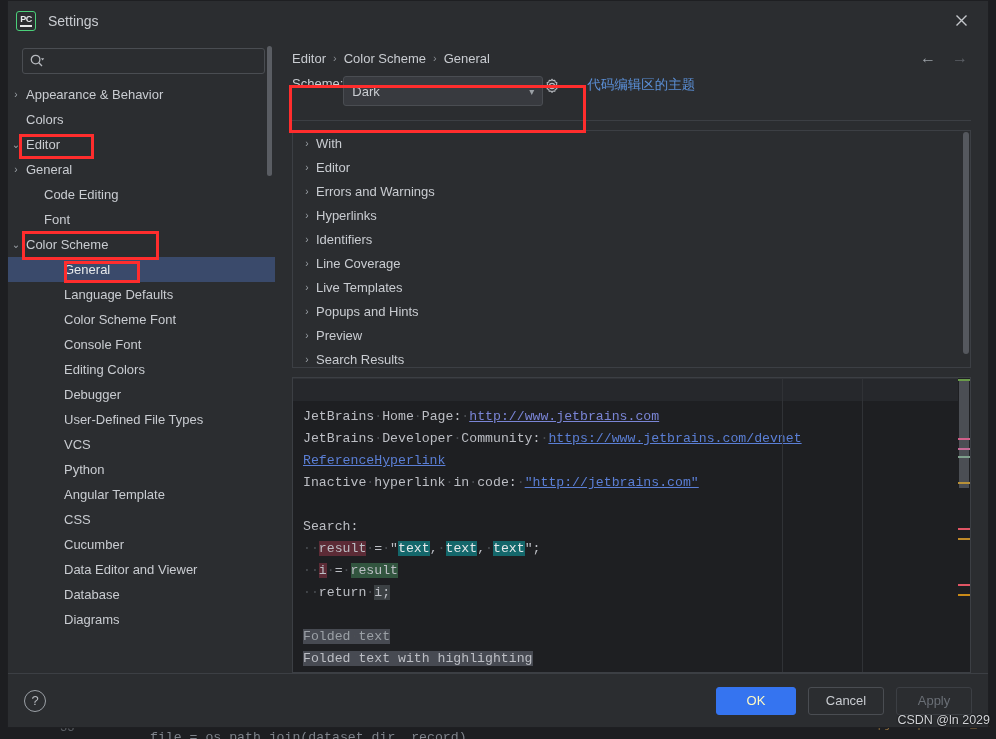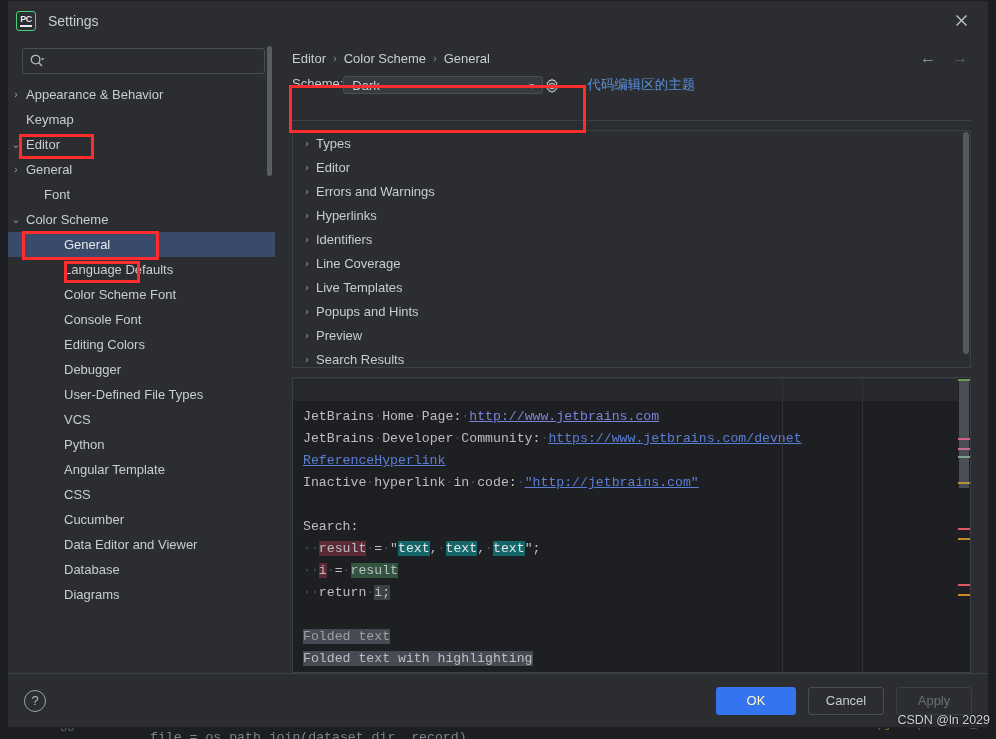--- a/index.html
+++ b/index.html
@@ -136,21 +136,21 @@
   .nav-arrow { color: #9ba0a6; font-size: 16px; cursor: pointer; line-height: 1; }
   .nav-arrow.disabled { color: #5c6066; }
 
   .scheme-row {
     height: 44px; flex: 0 0 44px;
     display: flex; align-items: flex-start; padding-left: 17px; 
     position: relative;
   }
   .scheme-label { font-size: 13px; color: #c9ccd1; }
   .combo {
-    width: 200px; height: 18px; background: #383a3f;
+    width: 200px; height: 30px; background: #383a3f;
     border: 1px solid #4a4d52; border-radius: 3px;
     display: flex; align-items: center; padding: 0 8px;
     color: #c9ccd1; font-size: 13px; cursor: pointer; position: relative;
   }
   .combo .caret { position: absolute; right: 8px; color: #9ba0a6; font-size: 10px; }
   .gear-btn { width: 20px; height: 20px; color: #b6b9be; cursor: pointer; display:flex; align-items:center; }
   .cn-note { color: #5b8fd6; font-size: 13.5px; margin-left: 24px; font-family: "Liberation Sans", sans-serif; }
 
   .hr-line { height: 1px; background: #3c3f44; margin: 0 17px 0 17px; }
 
@@ -290,29 +290,33 @@
             <input class="search-input" type="text" placeholder="" style="">
           </div>
         </div>
         <div class="tree" id="tree">
             <div class="tnode">
               <span class="arrow" style="margin-left: 0px;">›</span>
               <span class="tlabel">Appearance &amp; Behavior</span>
             </div>
             <div class="tnode">
               <span class="arrow" style="margin-left: 0px;"></span>
-              <span class="tlabel">Keymap</span>
+              <span class="tlabel">Colors</span>
             </div>
             <div class="tnode">
               <span class="arrow" style="margin-left: 0px;">⌄</span>
               <span class="tlabel">Editor</span>
             </div>
             <div class="tnode">
               <span class="arrow" style="margin-left: 0px;">›</span>
               <span class="tlabel">General</span>
+            </div>
+            <div class="tnode">
+              <span class="arrow" style="margin-left: 18px;"></span>
+              <span class="tlabel">Code Editing</span>
             </div>
             <div class="tnode">
               <span class="arrow" style="margin-left: 18px;"></span>
               <span class="tlabel">Font</span>
             </div>
             <div class="tnode">
               <span class="arrow" style="margin-left: 0px;">⌄</span>
               <span class="tlabel">Color Scheme</span>
             </div>
             <div class="tnode selected">
@@ -407,21 +411,21 @@
           </span>
           <span class="cn-note">代码编辑区的主题</span>
         </div>
 
         <div class="hr-line"></div>
 
         <div class="catlist-wrap">
           <div class="catlist" id="catlist">
               <div class="cat-item">
                 <span class="arrow">›</span>
-                <span>Types</span>
+                <span>With</span>
               </div>
               <div class="cat-item">
                 <span class="arrow">›</span>
                 <span>Editor</span>
               </div>
               <div class="cat-item">
                 <span class="arrow">›</span>
                 <span>Errors and Warnings</span>
               </div>
               <div class="cat-item">

